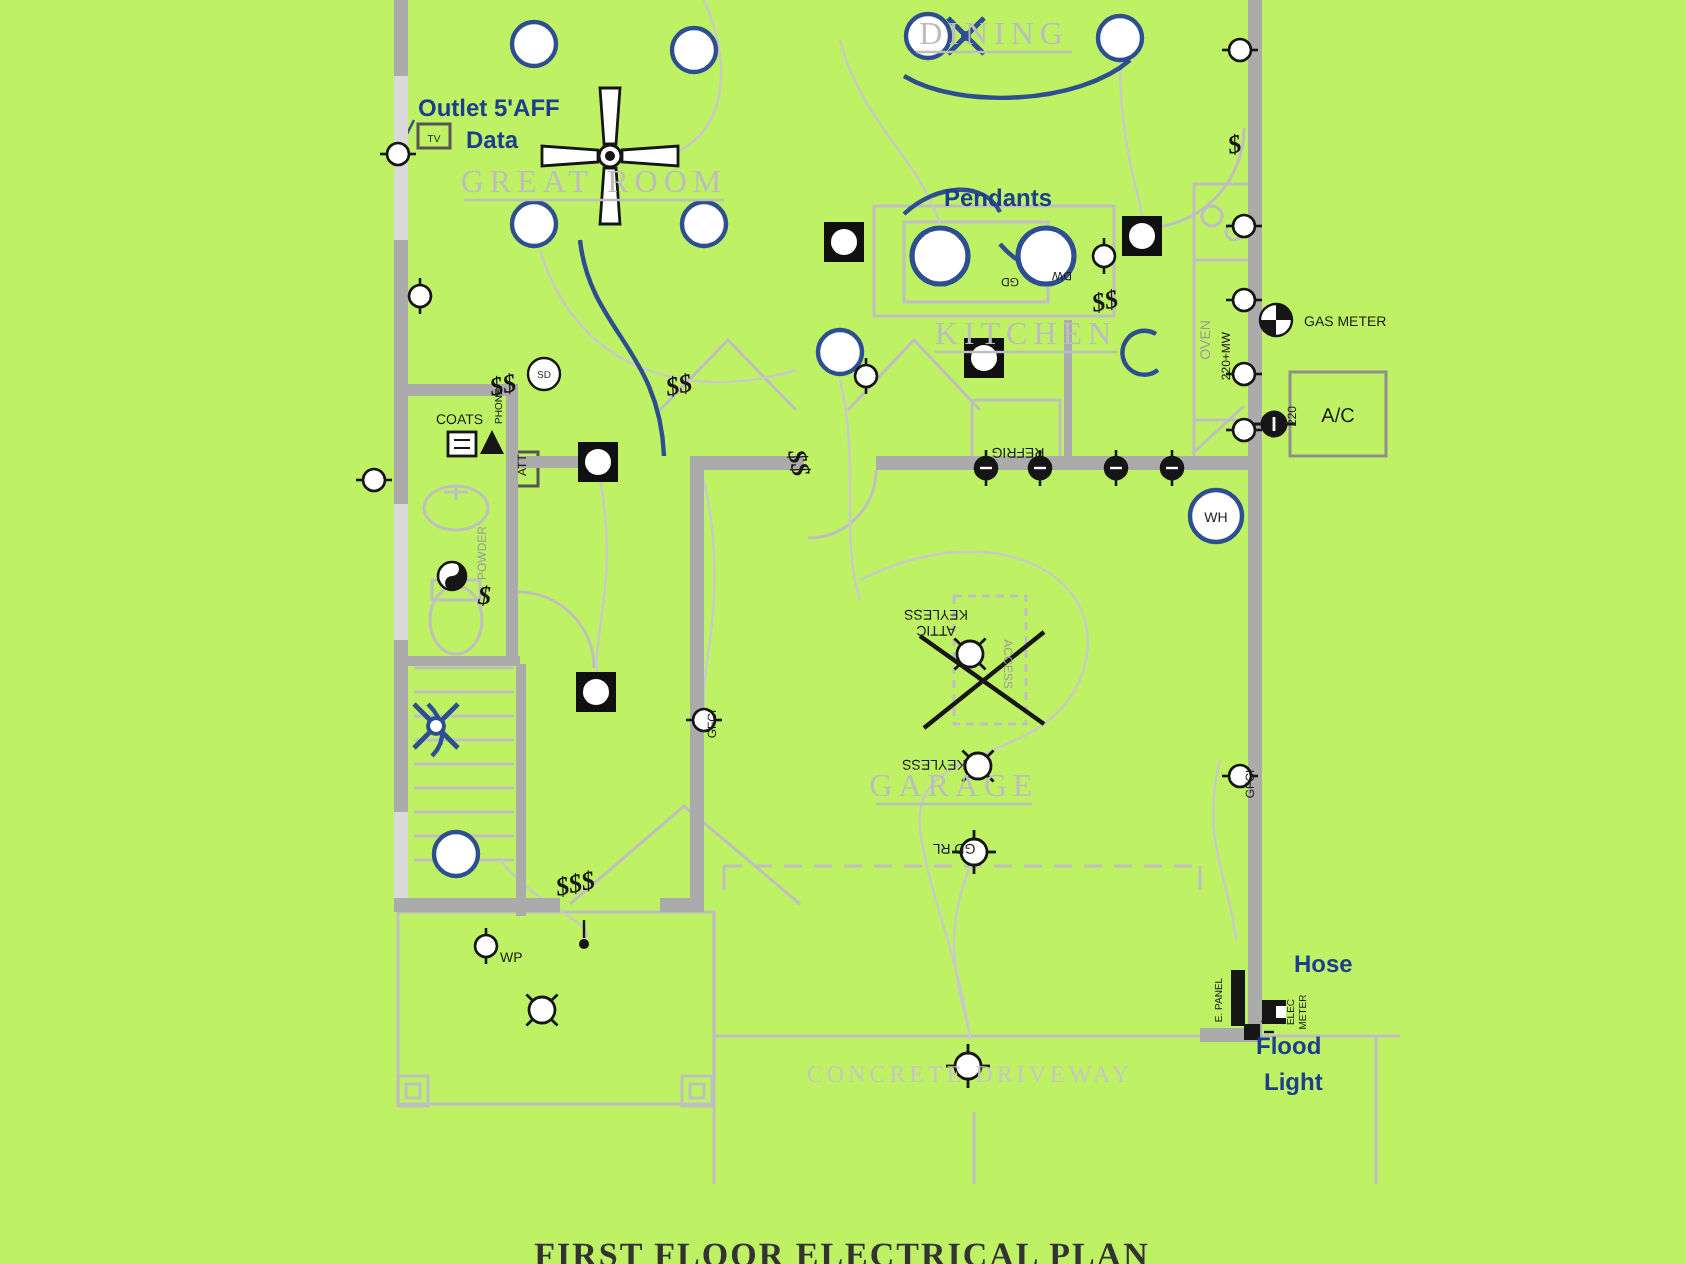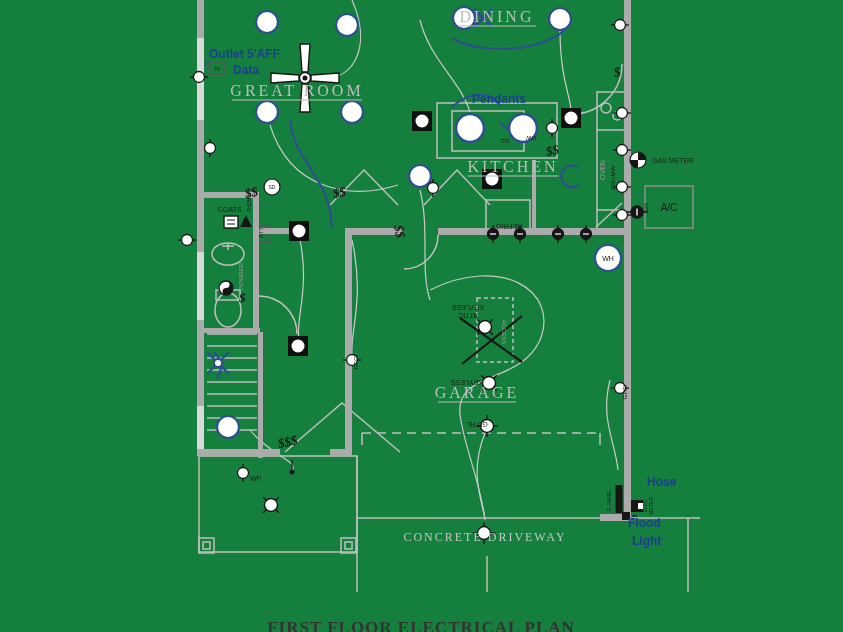--- a/index.html
+++ b/index.html
@@ -1,16 +1,16 @@
 <!DOCTYPE html>
 <html><head>
 <meta charset="utf-8">
 <style>
   html,body{margin:0;padding:0;background:#ffffff;}
-  .stage{width:843px;height:632px;position:relative;background:#15803d;overflow:hidden;}
+  .stage{width:843px;height:632px;position:relative;background:#bef264;overflow:hidden;}
   svg{display:block;}
   text{font-family:"Liberation Sans","DejaVu Sans",sans-serif;fill:#1a1a1a;}
   .room{font-family:"Liberation Serif","DejaVu Serif",serif;font-size:16px;letter-spacing:3px;fill:#bdbdbd;}
   .roomsm{font-family:"Liberation Serif","DejaVu Serif",serif;font-size:12px;letter-spacing:2px;fill:#c6c6c6;}
   .blue{fill:#1d3e8e;font-weight:bold;font-size:12px;}
   .blk4{font-size:5px;}
   .blk5{font-size:6px;}
   .blk6{font-size:7px;}
   .blk8{font-size:10px;}
   .gray5{font-size:6px;fill:#9a9a9a;}

